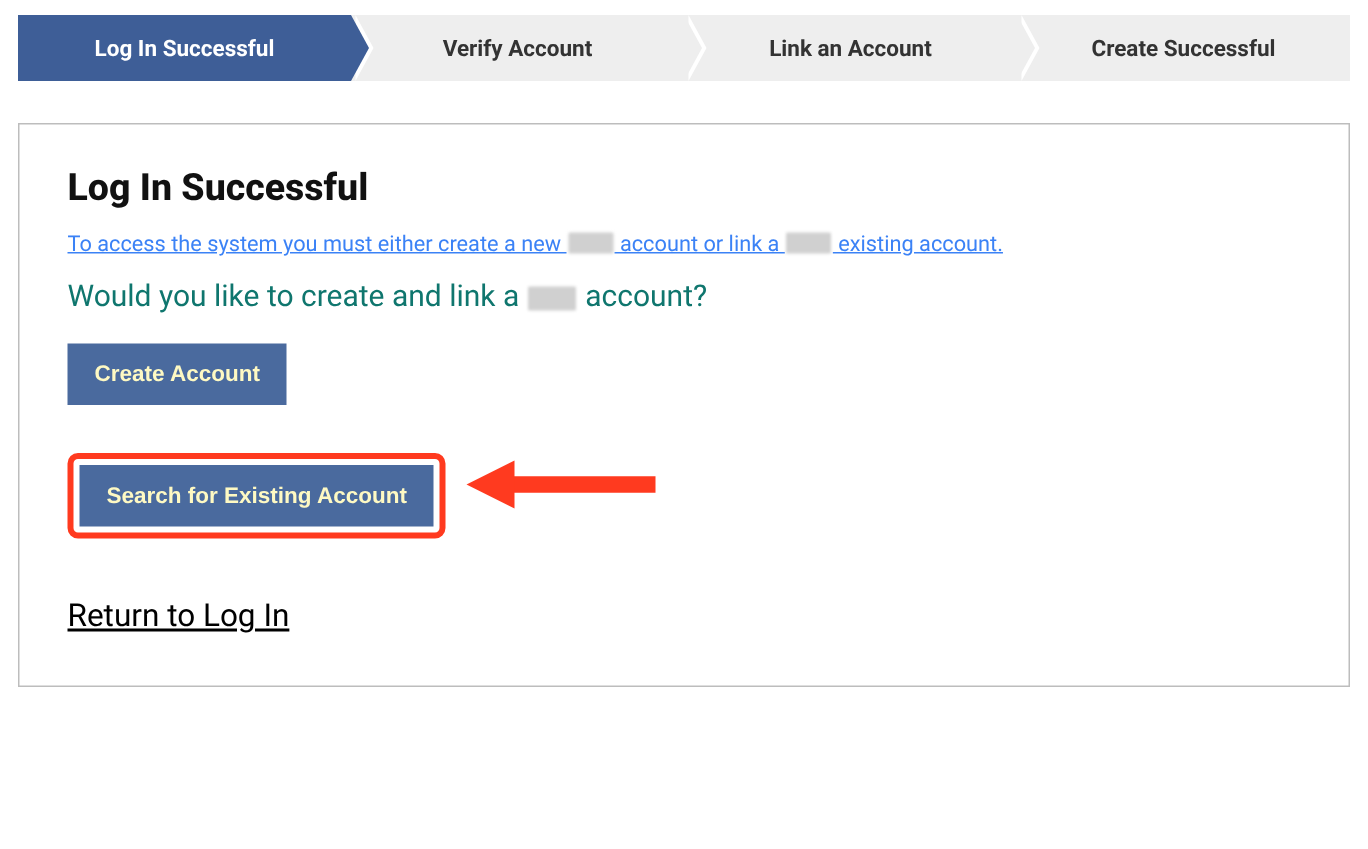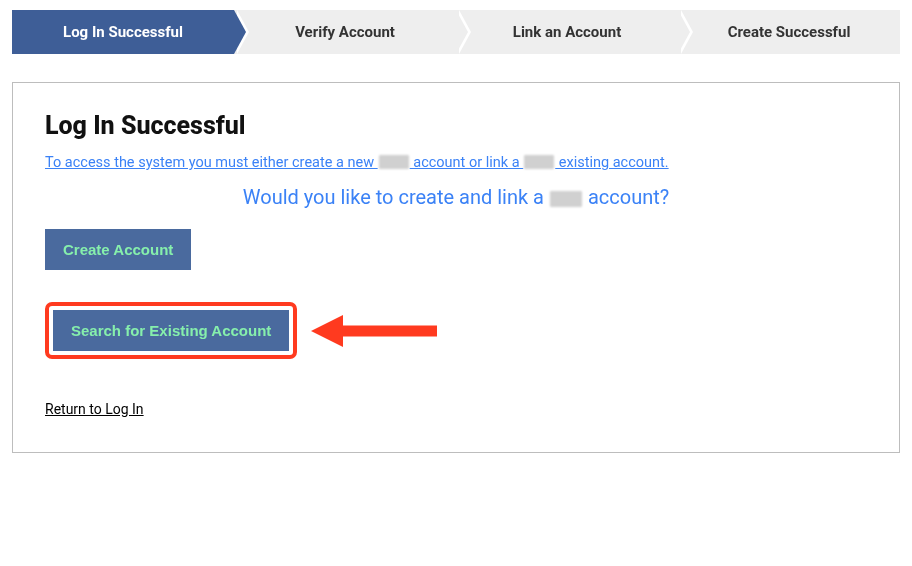--- a/index.html
+++ b/index.html
@@ -70,39 +70,37 @@
       margin-bottom: 14px;
     }
     .intro {
       font-size: 14.5px;
       color: #3b82f6;
       margin-bottom: 12px;
       text-decoration: underline;
     }
     .question {
       font-size: 20px;
-      color: #3b82f6;
+      color: #0f766e;
       margin-bottom: 18px;
       line-height: 1.4;
-      text-align: center;
     }
     .btn {
       display: inline-block;
       background: #4a6a9e;
-      color: #86efac;
+      color: #fef9c3;
       font-weight: 700;
       font-size: 15px;
       padding: 12px 18px;
       border: none;
       cursor: pointer;
     }
     .btn-wrap { margin-bottom: 32px; }
     .btn-highlight-row {
       display: flex;
-      align-items: center;
       gap: 12px;
       margin-bottom: 40px;
     }
     .btn-highlight {
       border: 4px solid #ff3a1f;
       border-radius: 7px;
       padding: 4px;
       display: inline-block;
     }
     .blur {
@@ -110,21 +108,21 @@
       background: #d0d0d0;
       width: 30px;
       height: 14px;
       vertical-align: -2px;
       border-radius: 1px;
       filter: blur(1px);
       margin: 0 1px;
     }
     .blur.q { height: 16px; width: 32px; vertical-align: -3px; }
     .return-link {
-      font-size: 14px;
+      font-size: 21px;
       color: #000;
       text-decoration: underline;
     }
     .arrow-svg { flex-shrink: 0; }
   </style>
 </head>
 <body>
 
 <div class="stepper">
   <div class="step active">

